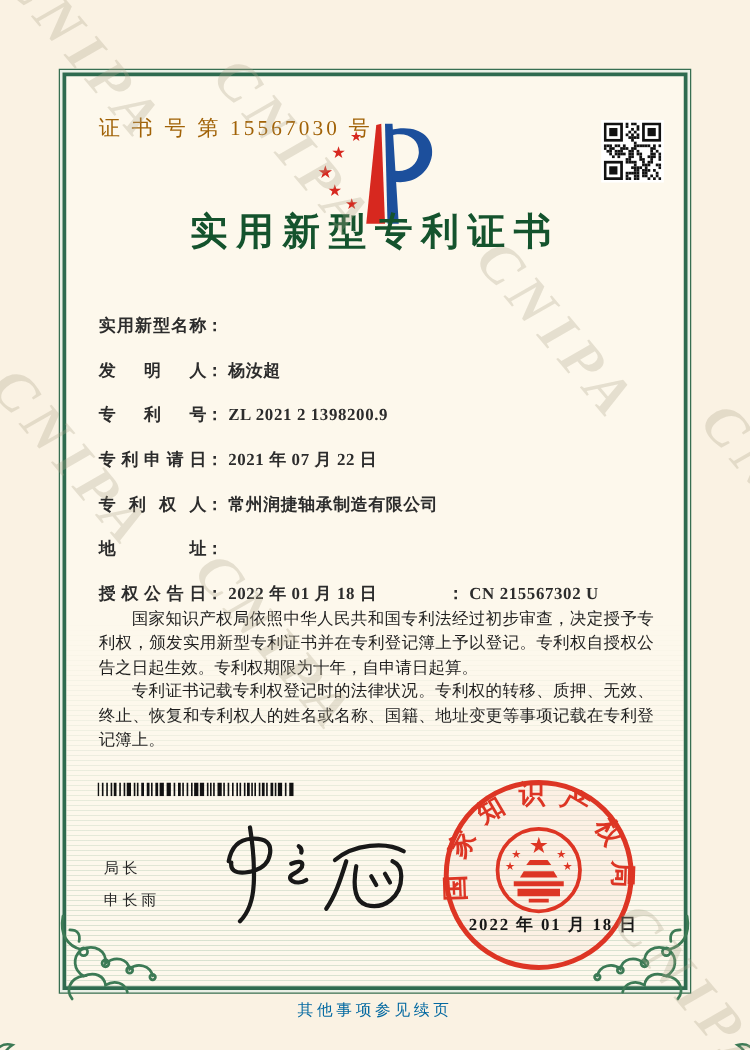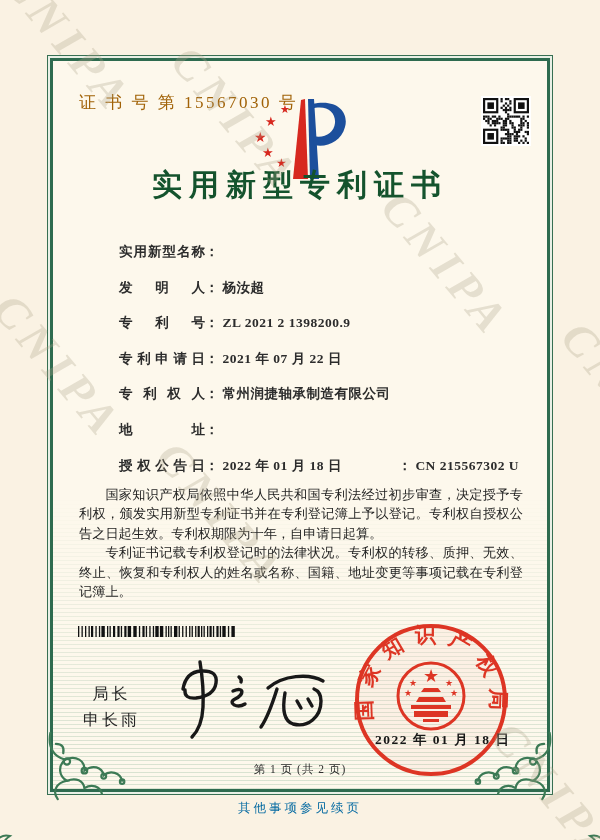--- a/index.html
+++ b/index.html
@@ -39,38 +39,38 @@
     font-size:17px;letter-spacing:2.5px;color:#a16207;
   }
   .logo{position:absolute;left:197px;top:36px;}
   .qr{position:absolute;left:428px;top:35px;background:#fff;padding:2px;}
   .title{
     position:absolute;left:0;right:0;top:104px;text-align:center;
     font-size:30px;font-weight:bold;letter-spacing:7px;color:#14532d;
   }
   
   .fields{position:absolute;left:26px;right:24px;top:182px;font-size:13.5px;font-weight:bold;color:#2c2c2c;}
-  .frow{height:35.6px;display:flex;align-items:flex-start;line-height:17px;margin-left:40px;}
+  .frow{height:35.6px;display:flex;align-items:center;line-height:17px;}
   .flabel{
     display:inline-block;width:86px;
     text-align:justify;text-align-last:justify;flex:none;
   }
   .fcolon{flex:none;margin-right:4px;}
   .fvalue{letter-spacing:.5px;}
   .fpair2{margin-left:56px;display:flex;}
   
   .paras{
     position:absolute;left:26px;right:24px;top:424px;
     font-size:13.2px;line-height:19.4px;color:#1f1f1f;text-align:justify;
   }
   .paras p{margin:0;text-indent:2em;}
   
   .barcode{position:absolute;left:25px;top:565px;}
   .director{position:absolute;left:30px;top:620px;font-family:"Liberation Sans","DejaVu Sans",sans-serif;
-    font-size:16px;color:#262626;letter-spacing:3px;line-height:26px;text-align:center;}
+    font-size:12px;color:#262626;letter-spacing:3px;line-height:26px;}
   .signature{position:absolute;left:120px;top:596px;}
   .seal{position:absolute;left:300px;top:561px;}
   .seal-date{
     position:absolute;left:322px;top:670px;z-index:4;
     font-size:13.5px;letter-spacing:1.5px;color:#171717;font-weight:bold;
   }
   .page-no{
     position:absolute;left:0;right:0;top:701px;text-align:center;
     font-size:11.5px;color:#2e2e2e;letter-spacing:1px;
   }
@@ -385,21 +385,20 @@
         <text x="101" y="74" font-size="9" text-anchor="middle" font-family="DejaVu Sans,sans-serif">★</text>
         <polygon points="68,70 88,70 85,66 71,66"></polygon>
         <polygon points="63,80 93,80 90,75 66,75"></polygon>
         <rect x="58" y="83" width="40" height="4"></rect>
         <rect x="61" y="89" width="34" height="6"></rect>
         <rect x="70" y="97" width="16" height="3"></rect>
       </g>
     </svg>
     <div class="seal-date">2022 年 01 月 18 日</div>
 
-    <div class="page-no">第 1 页 (共 2 页)</div>
 
     <svg class="corner bl" width="92" height="92" viewBox="0 0 100 100">
       <g fill="none" stroke="#3c7a55" stroke-width="2.4" stroke-linecap="round">
         <path d="M8,26 C5,42 12,52 24,55 C16,62 17,73 26,78 C14,80 10,90 16,98"></path>
         <path d="M24,55 C36,50 46,56 45,67 C54,60 64,63 66,72 C73,66 84,69 86,78"></path>
         <path d="M26,78 C36,74 44,78 45,86 C53,81 62,84 64,92"></path>
         <circle cx="26" cy="57" r="3.4"></circle>
         <circle cx="45" cy="67" r="3"></circle>
         <circle cx="66" cy="73" r="2.6"></circle>
         <circle cx="86" cy="79" r="2.4"></circle>

